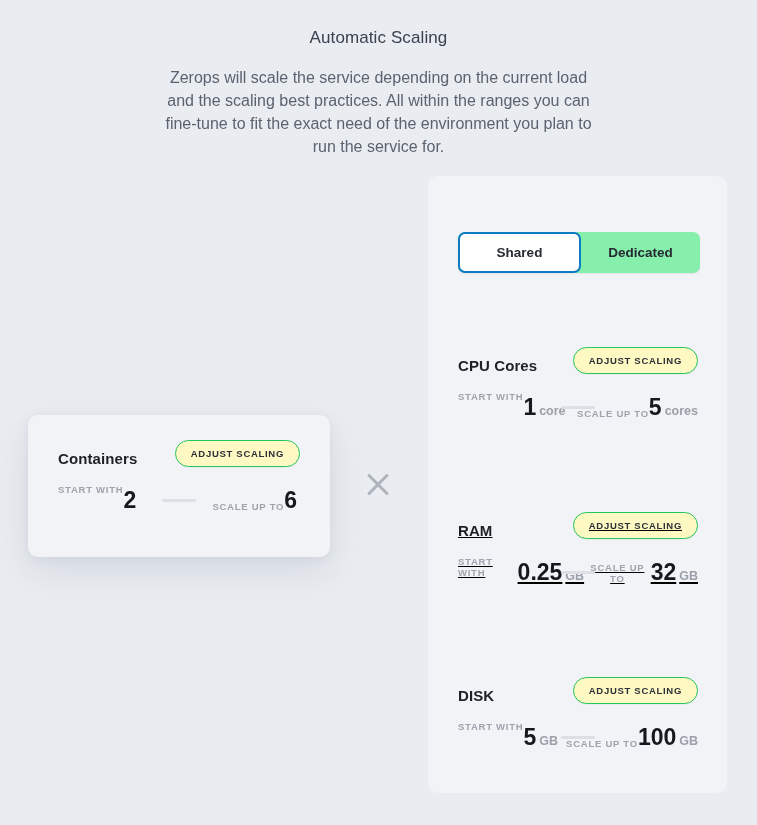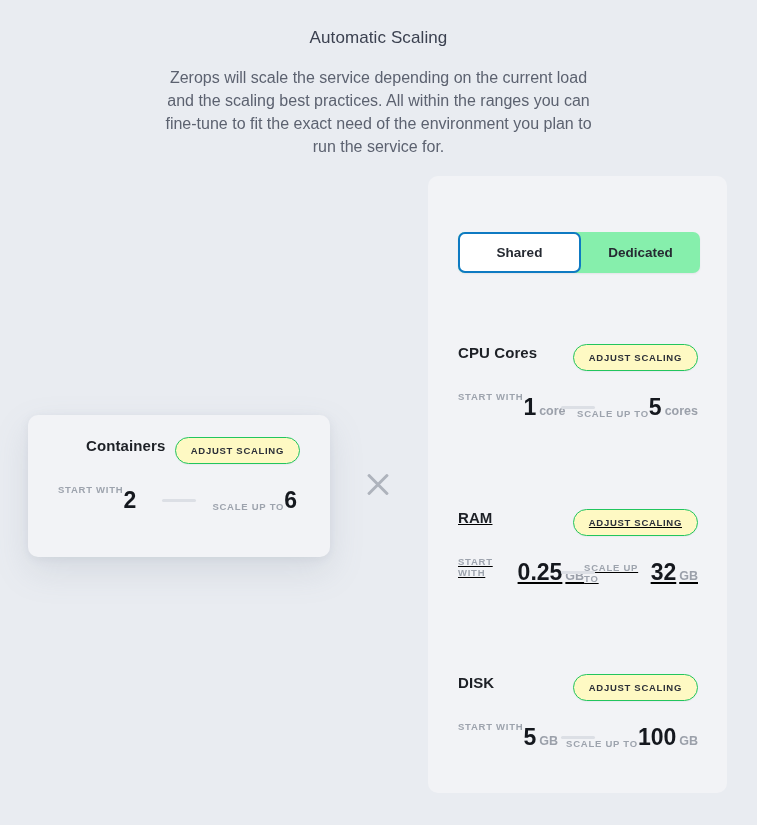--- a/index.html
+++ b/index.html
@@ -96,21 +96,21 @@
     position: absolute;
     left: 458px;
     width: 240px;
   }
   .resource.cpu-cores { top: 344px; }
   .resource.ram       { top: 509px; text-decoration: underline; }
   .resource.disk      { top: 674px; }
 
   .res-head {
     display: flex;
-    align-items: flex-start;
+    align-items: flex-end;
     justify-content: space-between;
     height: 30px;
   }
   .res-title {
     font-size: 15px;
     font-weight: 700;
     color: #1d2026;
     letter-spacing: 0.1px;
   }
 
@@ -133,21 +133,21 @@
   }
 
   .range {
     position: relative;
     display: flex;
     justify-content: space-between;
     align-items: flex-end;
     margin-top: 17px;
   }
   .range-col { display: flex; flex-direction: row; }
-  .range-col.right { align-items: flex-end; }
+  .range-col.right { align-items: flex-end; text-align: center; }
 
   .range-label {
     font-size: 9.5px;
     font-weight: 700;
     letter-spacing: 0.75px;
     color: #9da3ad;
     text-transform: uppercase;
   }
   .range-value {
     margin-top: 5px;
@@ -180,21 +180,21 @@
     left: 28px;
     top: 415px;
     width: 302px;
     height: 142px;
     background: #f2f3f6;
     border-radius: 10px;
     box-shadow: 0 14px 34px rgba(120,130,150,0.17),
                 0 2px 8px rgba(120,130,150,0.10);
     padding: 22px 30px 0 30px;
   }
-  .containers-card .res-title { font-size: 15px; margin-left: 28px; }
+  .containers-card .res-title { font-size: 15px; }
 
   
   .multiply-icon {
     position: absolute;
     left: 362px;
     top: 468px;
     width: 32px;
     height: 32px;
   }
   .multiply-icon span {

